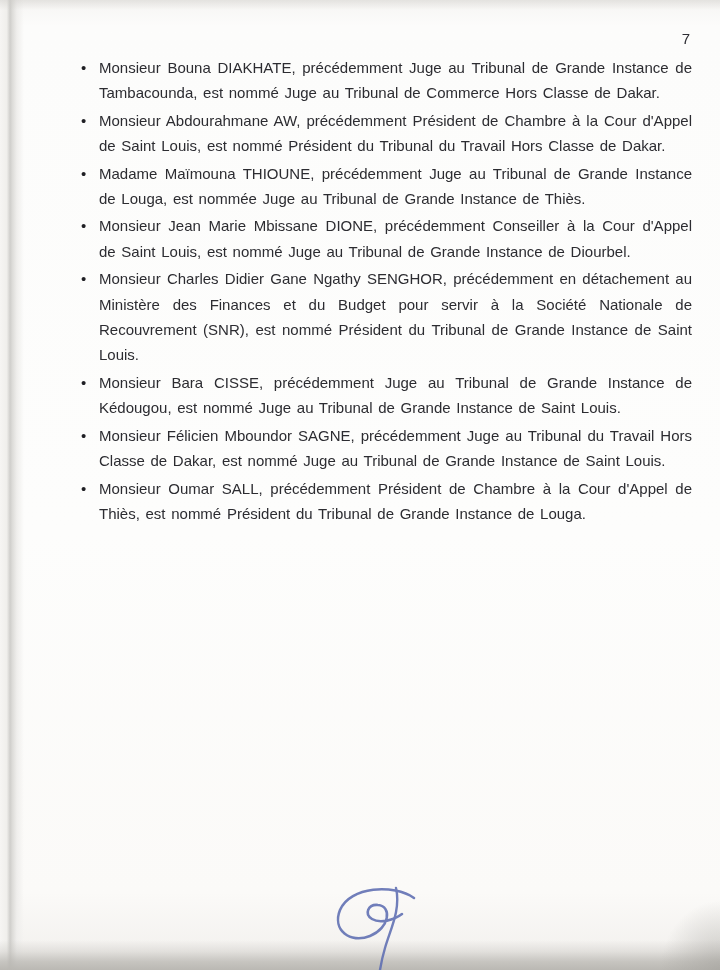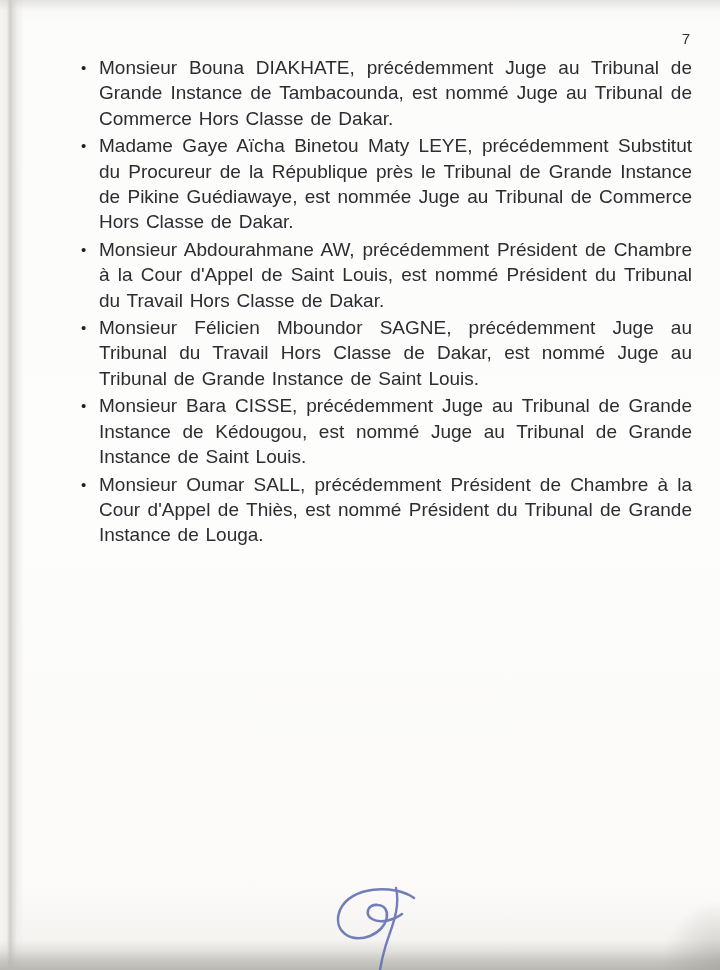--- a/index.html
+++ b/index.html
@@ -43,21 +43,21 @@
     font-size: 15px; color: #2d2d33;
   }
   ul.appointments {
     position: absolute;
     top: 55px; left: 81px; right: 28px;
     list-style: none;
   }
   ul.appointments li {
     position: relative;
     padding-left: 18px;
-    font-size: 19px;
+    font-size: 15px;
     line-height: 25.4px;
     color: #2c2c31;
     text-align: justify;
     word-spacing: 1.5px;
     margin-bottom: 2px;
   }
   ul.appointments li::before {
     content: "\2022";
     position: absolute;
     left: 0; top: 0;
@@ -74,24 +74,26 @@
 </style>
 </head>
 <body>
 
 <div class="page">
 
   <div class="page-number">7</div>
 
   <ul class="appointments">
       <li>Monsieur Bouna DIAKHATE, précédemment Juge au Tribunal de Grande Instance de Tambacounda, est nommé Juge au Tribunal de Commerce Hors Classe de Dakar.</li>
-      <li>Madame Gaye Aïcha Binetou Maty LEYE, précédemment Substitut du Procureur de la République près le Tribunal de Grande Instance de Pikine Guédiawaye, est nommée Juge au Tribunal de Commerce Hors Classe de Dakar.</li>
       <li>Monsieur Abdourahmane AW, précédemment Président de Chambre à la Cour d'Appel de Saint Louis, est nommé Président du Tribunal du Travail Hors Classe de Dakar.</li>
+      <li>Madame Maïmouna THIOUNE, précédemment Juge au Tribunal de Grande Instance de Louga, est nommée Juge au Tribunal de Grande Instance de Thiès.</li>
+      <li>Monsieur Jean Marie Mbissane DIONE, précédemment Conseiller à la Cour d'Appel de Saint Louis, est nommé Juge au Tribunal de Grande Instance de Diourbel.</li>
+      <li>Monsieur Charles Didier Gane Ngathy SENGHOR, précédemment en détachement au Ministère des Finances et du Budget pour servir à la Société Nationale de Recouvrement (SNR), est nommé Président du Tribunal de Grande Instance de Saint Louis.</li>
+      <li>Monsieur Bara CISSE, précédemment Juge au Tribunal de Grande Instance de Kédougou, est nommé Juge au Tribunal de Grande Instance de Saint Louis.</li>
       <li>Monsieur Félicien Mboundor SAGNE, précédemment Juge au Tribunal du Travail Hors Classe de Dakar, est nommé Juge au Tribunal de Grande Instance de Saint Louis.</li>
-      <li>Monsieur Bara CISSE, précédemment Juge au Tribunal de Grande Instance de Kédougou, est nommé Juge au Tribunal de Grande Instance de Saint Louis.</li>
       <li>Monsieur Oumar SALL, précédemment Président de Chambre à la Cour d'Appel de Thiès, est nommé Président du Tribunal de Grande Instance de Louga.</li>
     </ul>
 
   <svg class="signature" viewBox="0 0 118 84" fill="none" xmlns="http://www.w3.org/2000/svg">
     <path d="M 92 12 C 72 -2 28 0 18 24 C 10 44 28 58 48 50 C 68 42 70 20 56 19 C 46 18 42 28 50 33 C 58 38 72 34 80 28" stroke-width="2.6" stroke-linecap="round" fill="none" stroke="#5e6eb2"></path>
     <path d="M 74 2 C 79 24 68 44 63 62 C 60 72 59 78 58 84" stroke-width="2.4" stroke-linecap="round" fill="none" stroke="#5e6eb2"></path>
   </svg>
 
   <div class="edge-left"></div>
   <div class="edge-top"></div>

